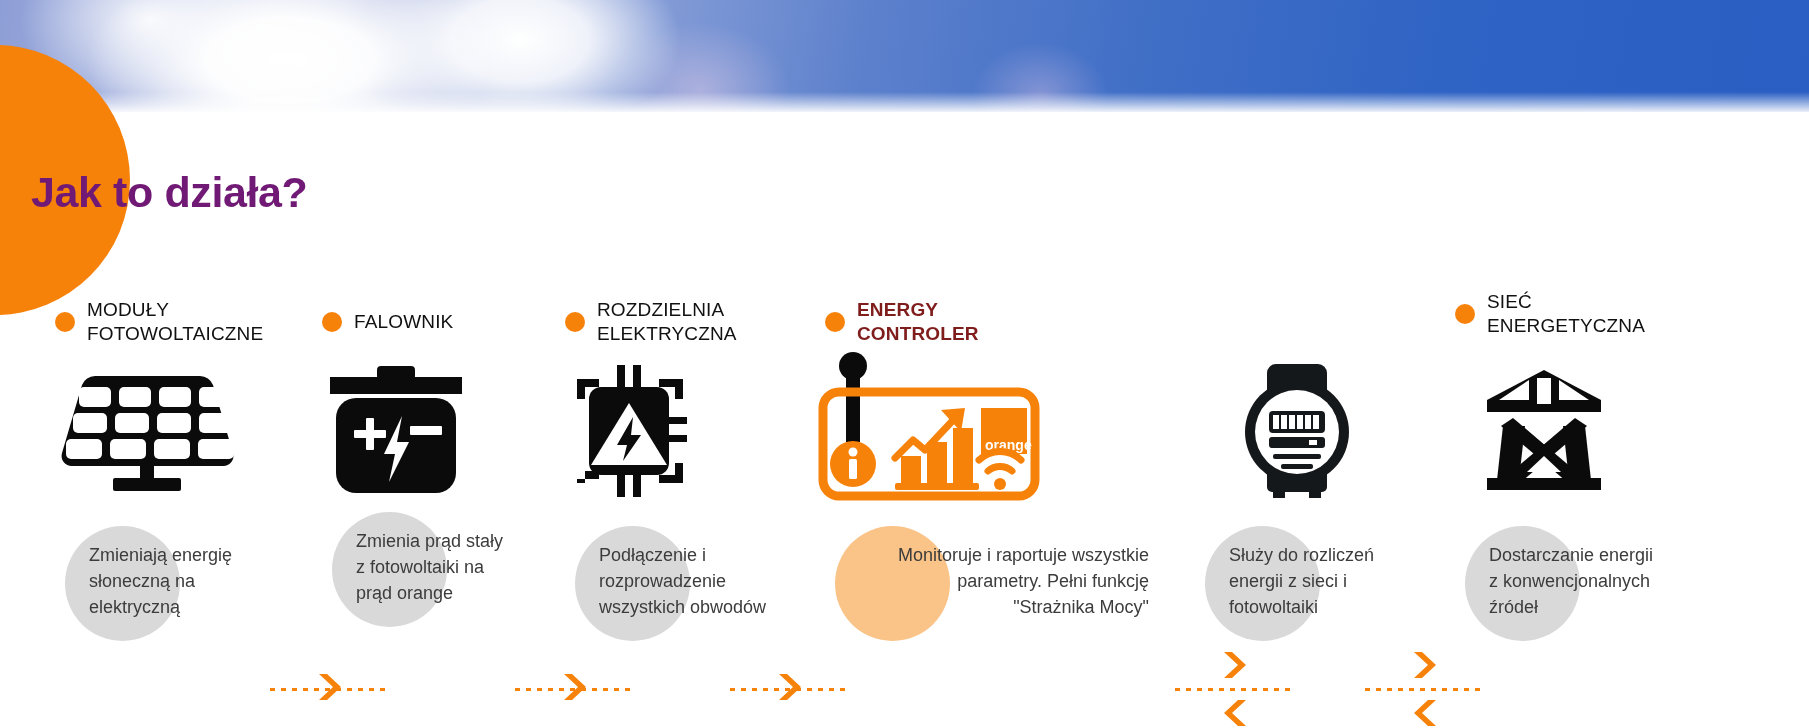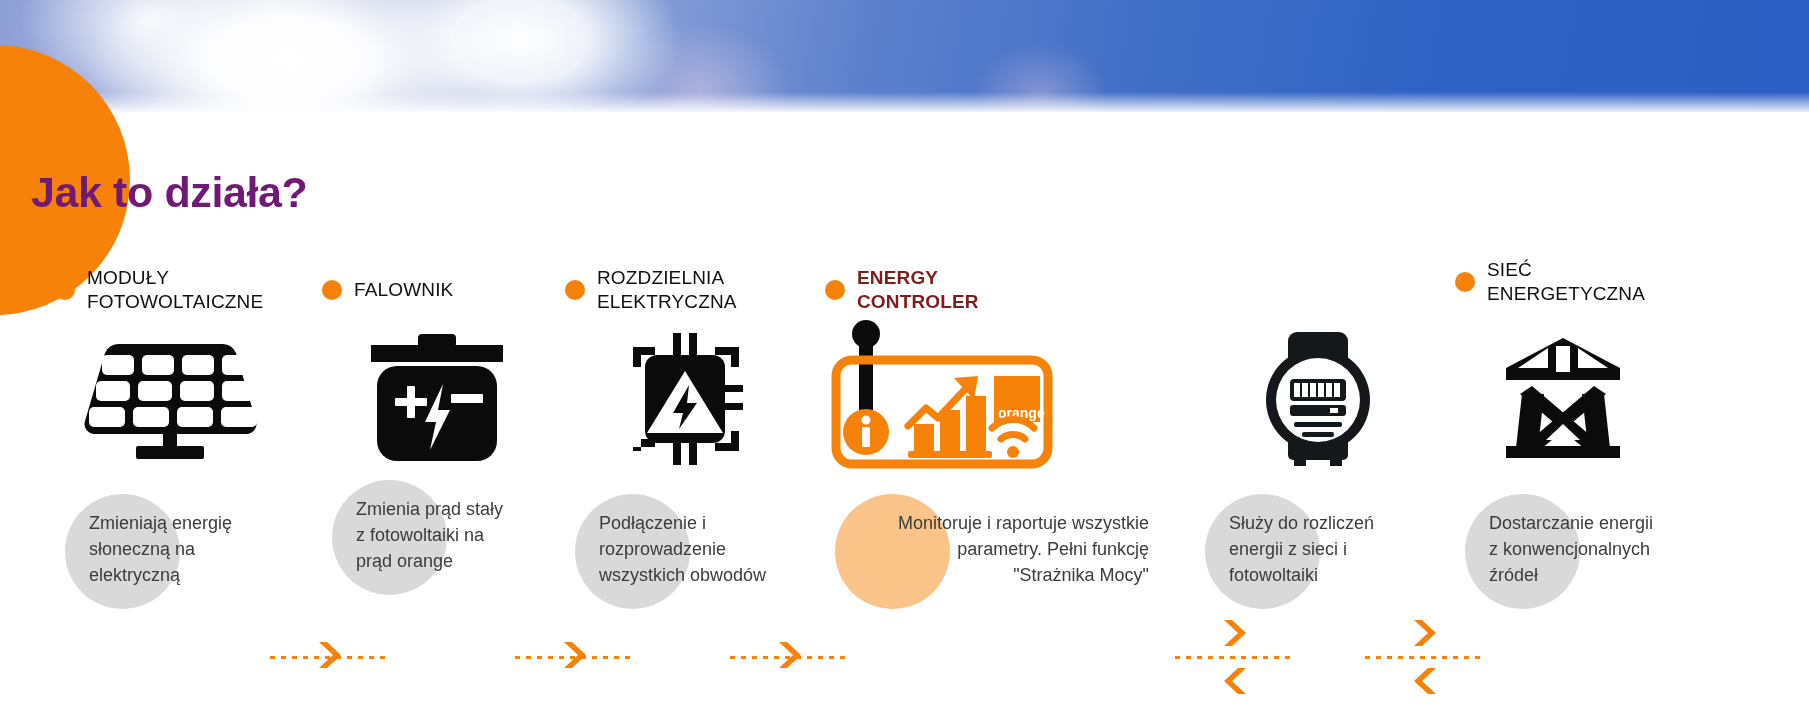--- a/index.html
+++ b/index.html
@@ -40,34 +40,34 @@
   
   .page-title {
     position:absolute; left:31px; top:139px;
     font-size:43px; font-weight:bold; color:#701a75;
     letter-spacing:-0.4px;
     white-space:nowrap;
     z-index:5;
   }
 
   
-  .flow { position:absolute; left:0; top:266px; width:1628px; height:420px; }
+  .flow { position:absolute; left:0; top:298px; width:1628px; height:420px; }
   .step { position:absolute; top:0; width:255px; height:420px; }
 
   .step-head { position:absolute; top:0; left:0; display:flex; align-items:center; gap:12px; }
   .dot { width:20px; height:20px; border-radius:50%; background:#F7820A; flex:0 0 auto; }
   .step-title {
     font-size:19px; line-height:1.28; color:#111; white-space:pre-line;
     letter-spacing:0.15px;
   }
   .step-title.accent { color:#7f1d1d; font-weight:bold; }
 
   .icon-slot {
     position:absolute; top:65px; left:0; width:230px; height:135px;
-    display:flex; align-items:center; justify-content:center;
+    display:flex; align-items:center; 
   }
 
   .desc-wrap { position:absolute; top:222px; left:0; width:270px; height:180px; }
   .desc-blob {
     position:absolute; left:10px; top:6px; width:115px; height:115px;
     border-radius:50%; background:#d9d9d9;
   }
   .desc-blob.accent { background:#fac387; }
   .desc-text {
     position:absolute; left:34px; top:22px; width:250px;

